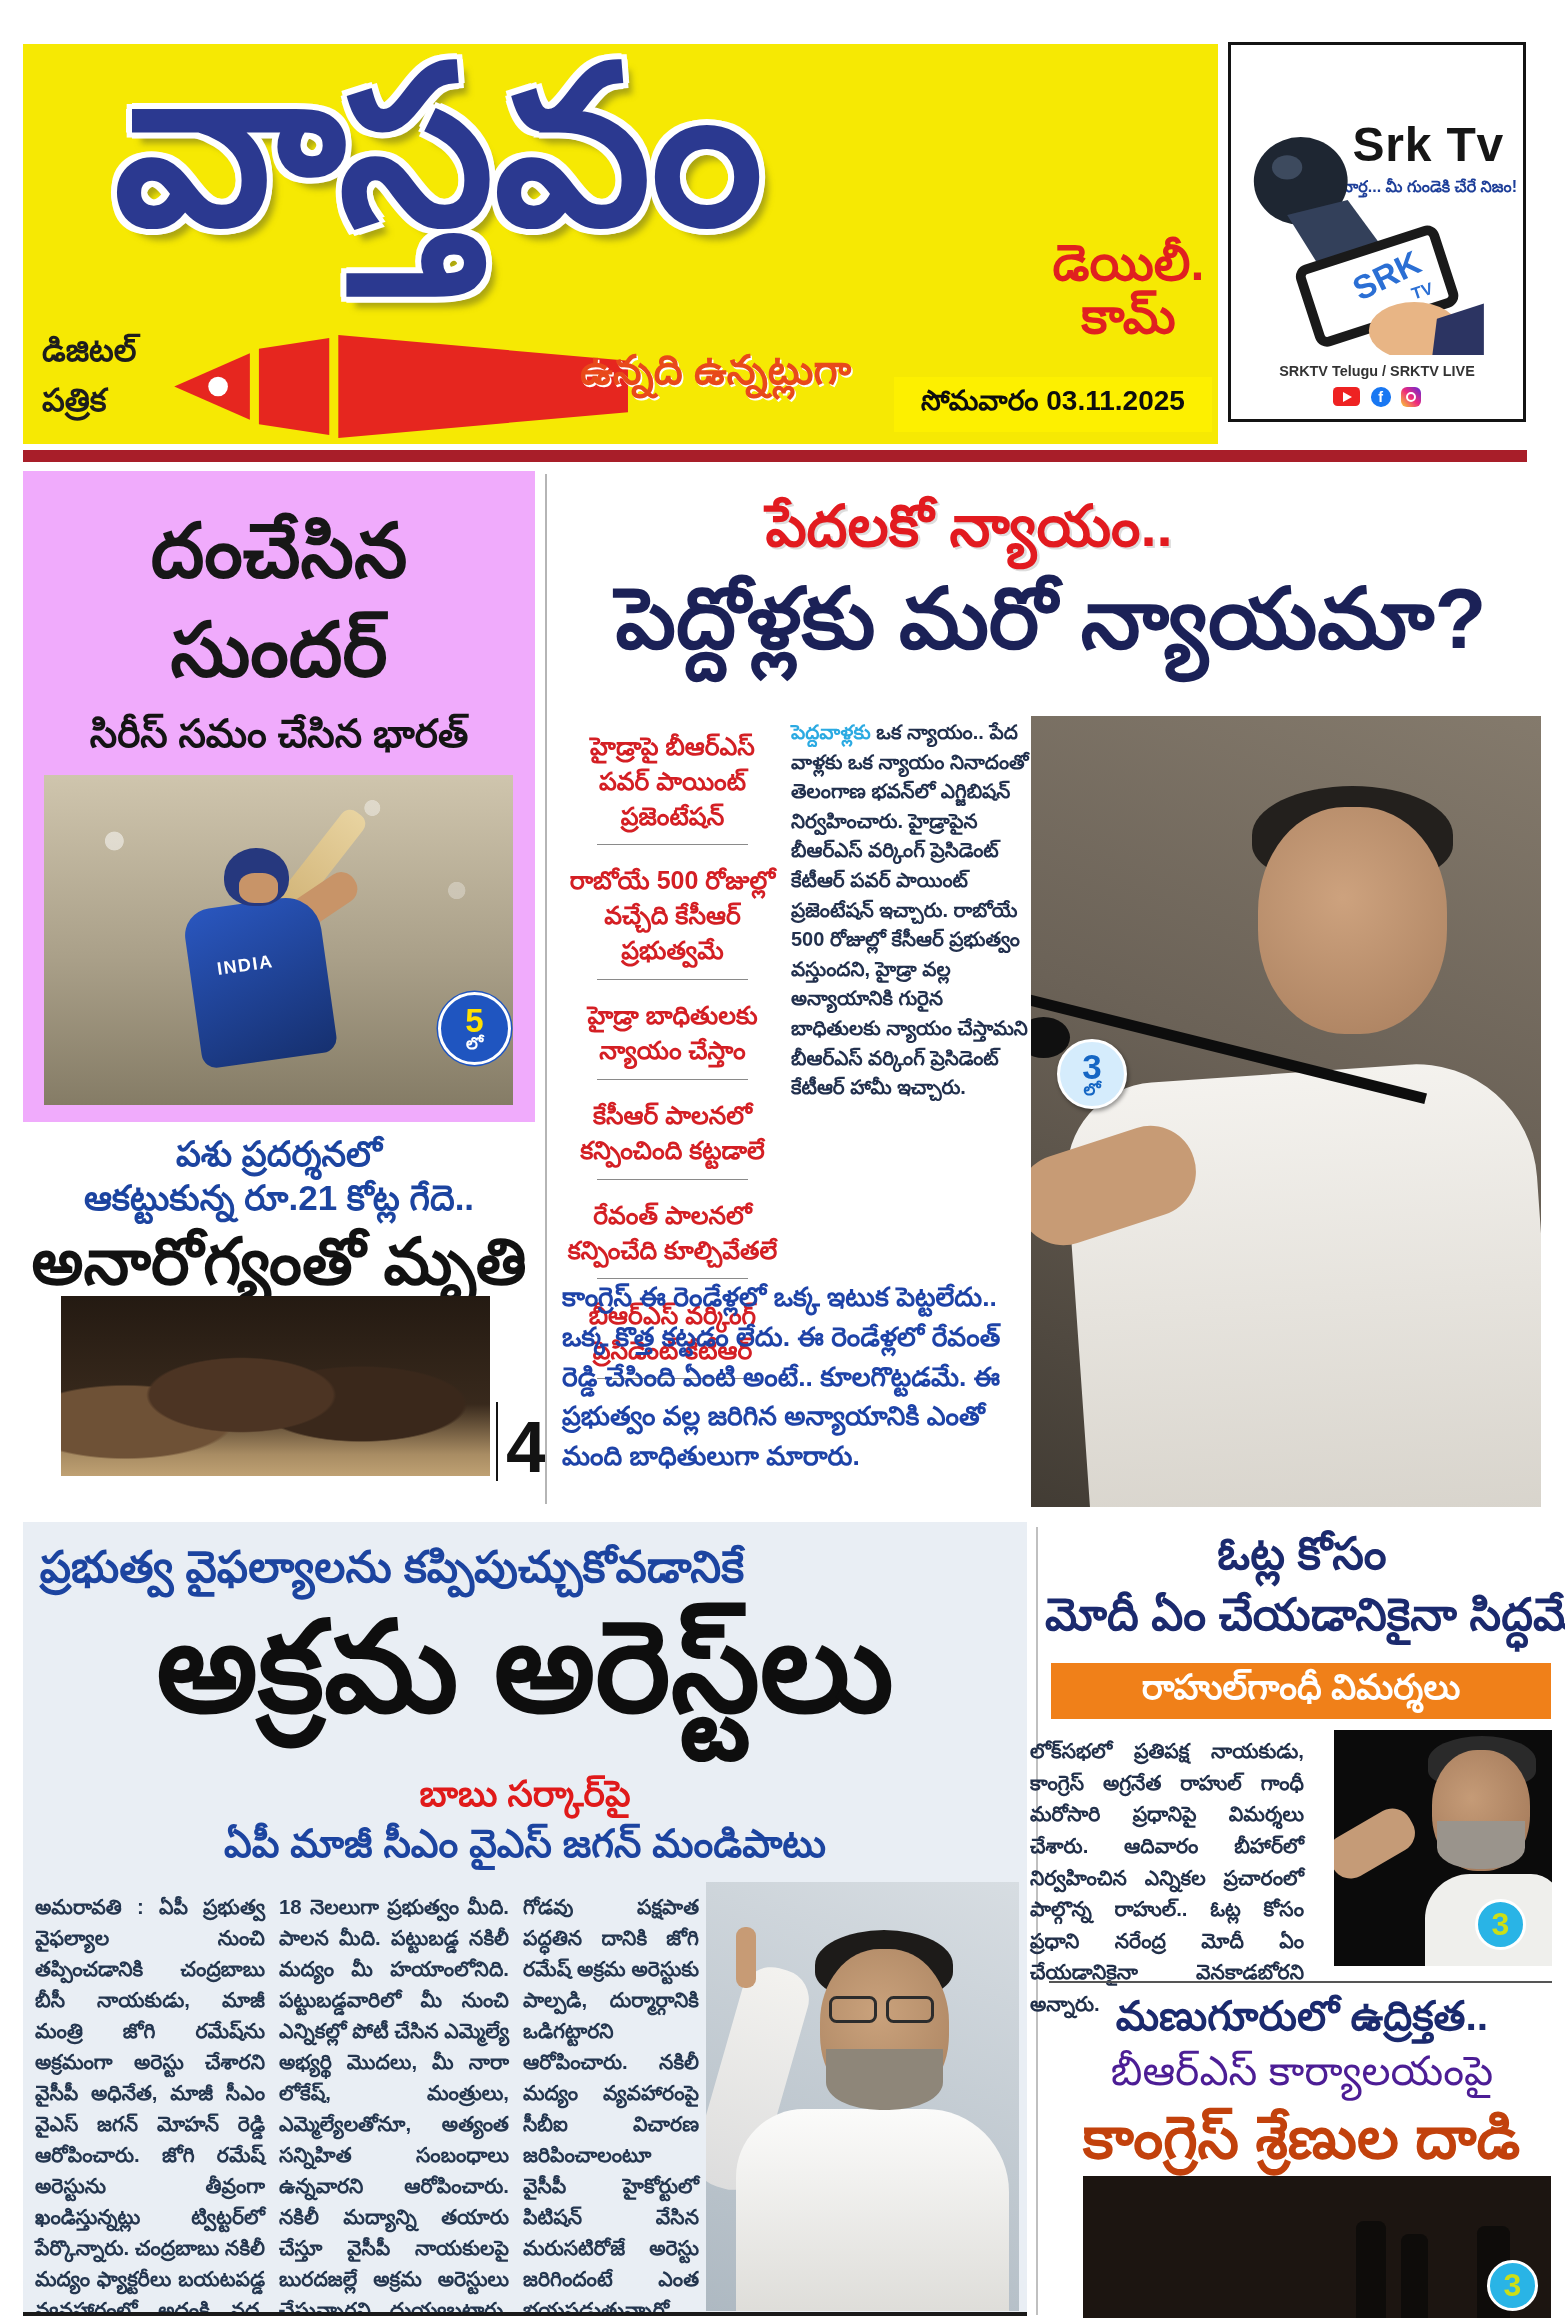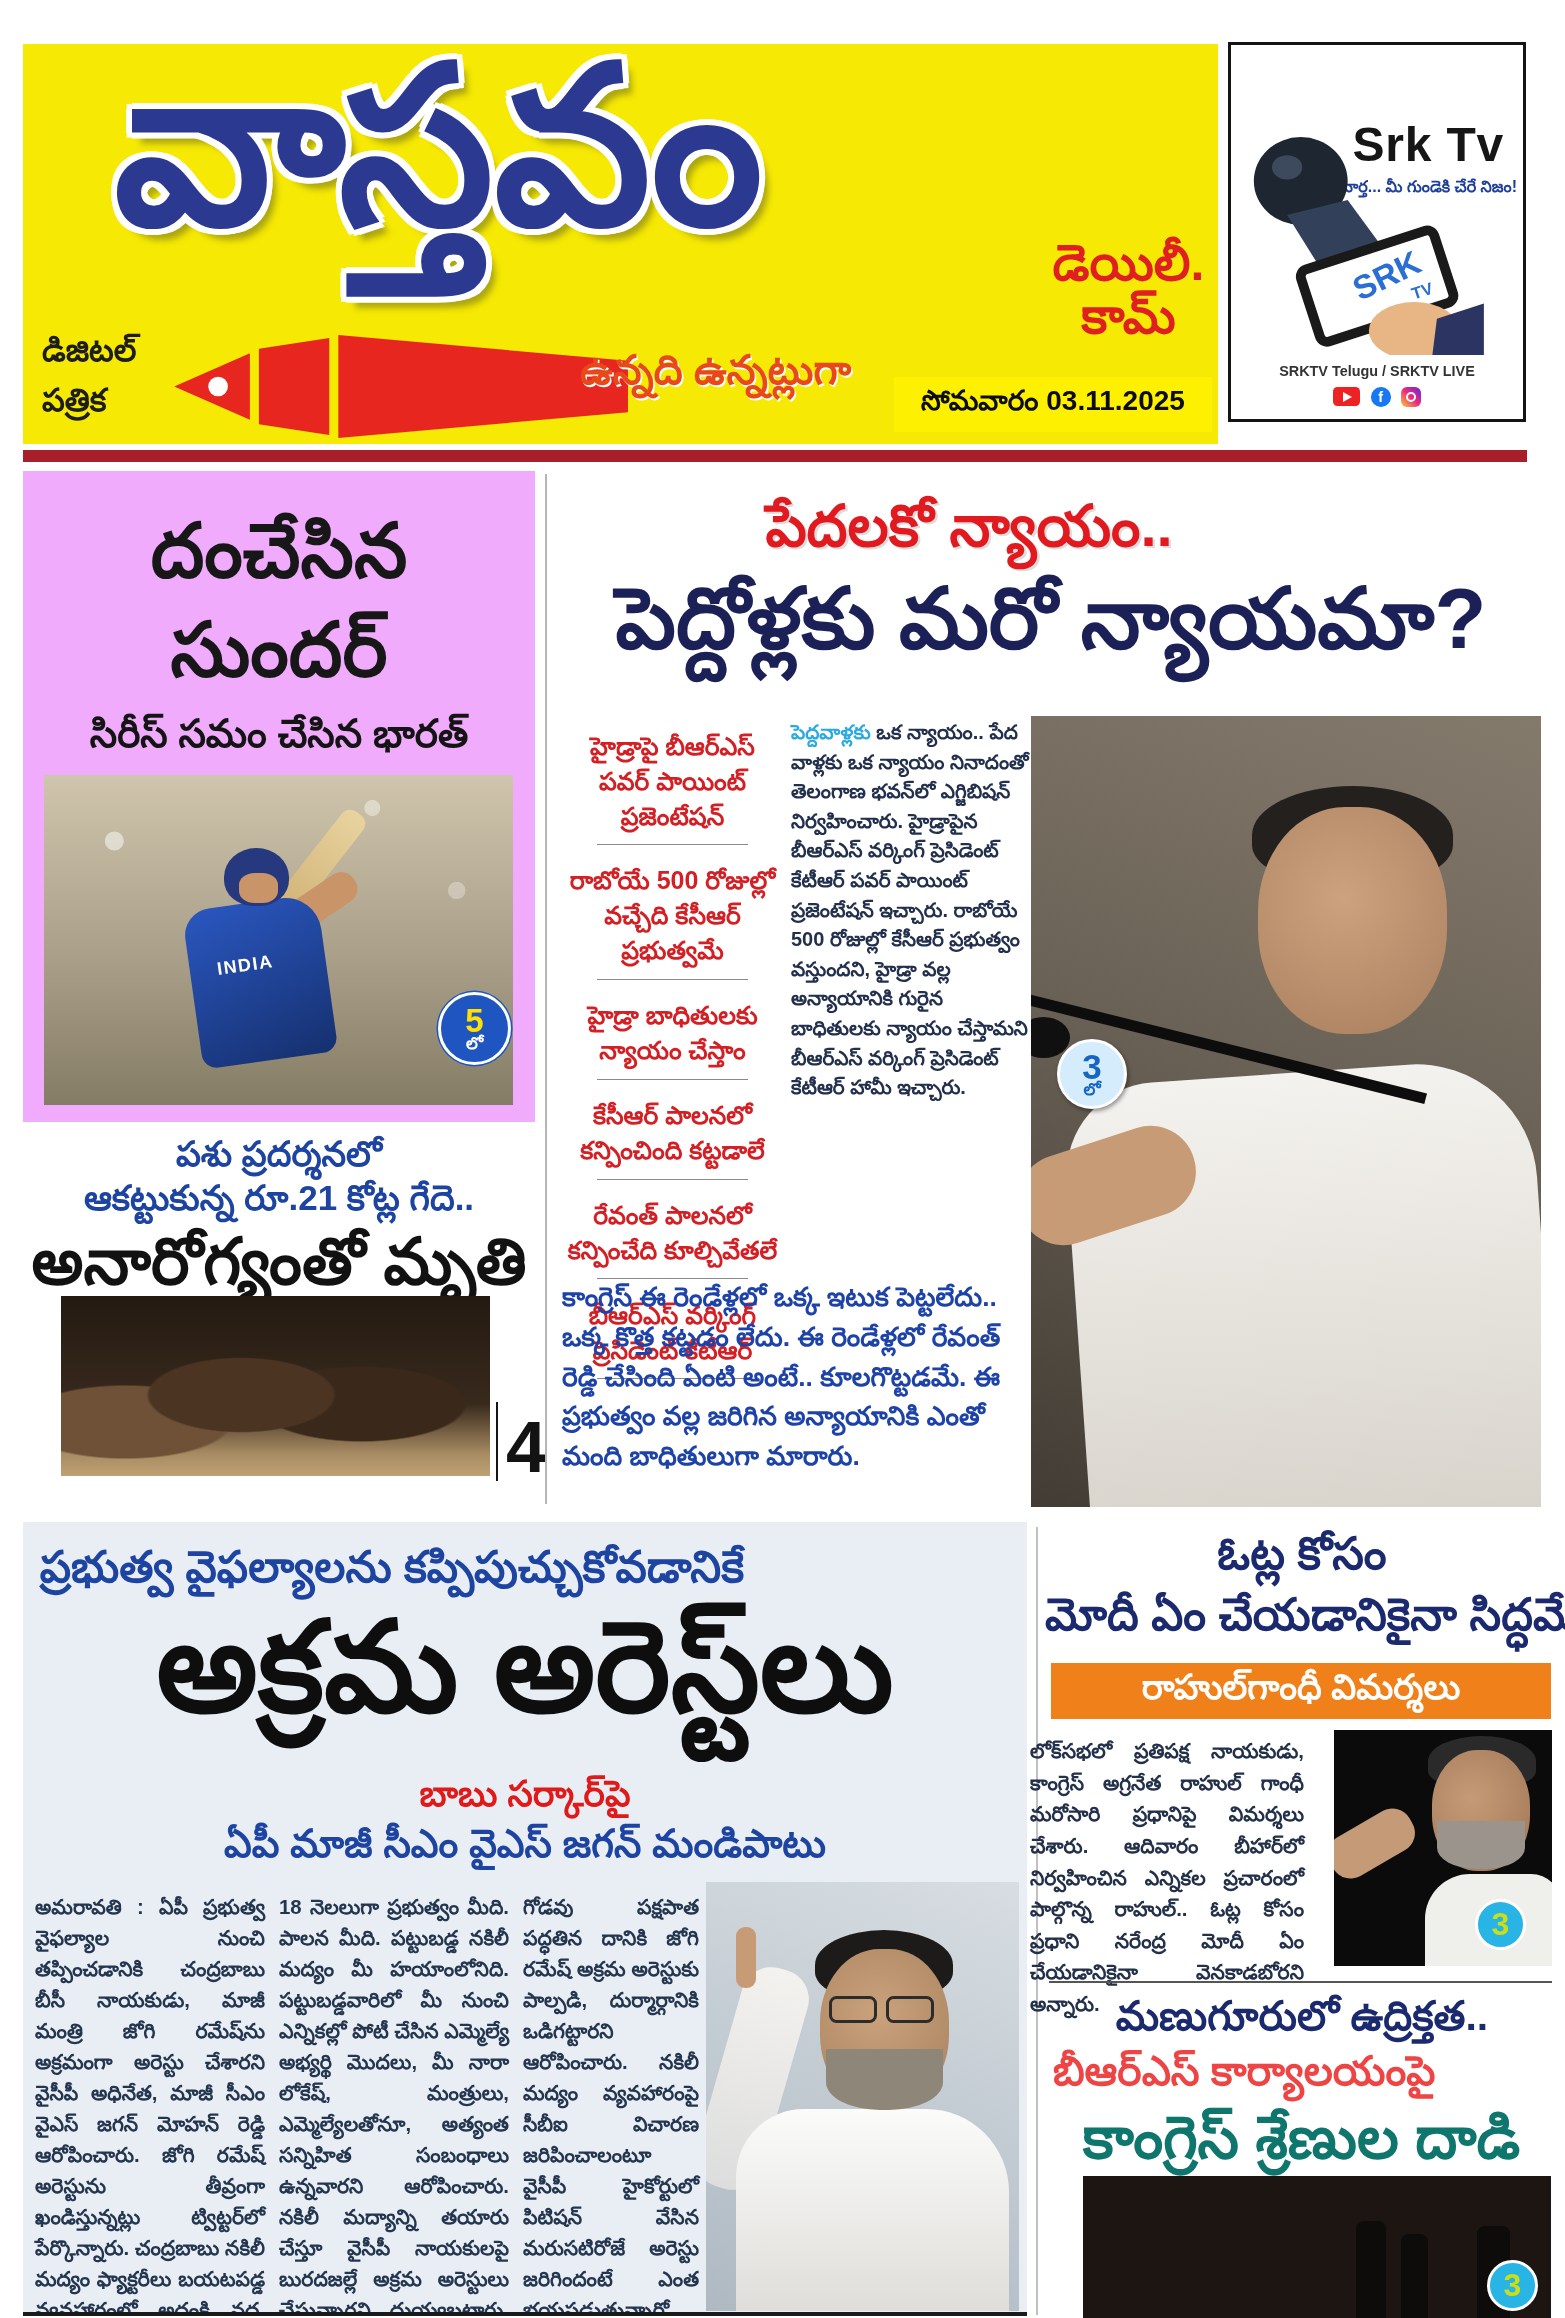--- a/index.html
+++ b/index.html
@@ -126,22 +126,22 @@
   #rahul-photo{left:1334px;top:1730px;width:218px;height:236px;overflow:hidden;background:#0b0b0b;}
   .ra-head{position:absolute;left:98px;top:19.7px;width:98px;height:121px;background:radial-gradient(circle at 40% 40%,#c59b77,#9d7354);border-radius:46%;}
   .ra-hair{position:absolute;left:94px;top:6px;width:108px;height:50px;background:#2a2a2a;border-radius:50% 50% 30% 30%;}
   .ra-beard{position:absolute;left:103px;top:91px;width:88px;height:48px;background:#9a948c;border-radius:0 0 45% 45%;}
   .ra-shirt{position:absolute;left:91px;top:144px;width:136px;height:98px;background:#efefec;border-radius:45px 30px 0 0;}
   .ra-hand{position:absolute;left:-7.6px;top:91px;width:91px;height:45px;background:#c59b77;border-radius:19.7px;transform:rotate(-30deg);}
   .badge-cyan{width:51px;height:51px;border-radius:50%;background:#29b4e6;border:3px solid #fff;display:flex;align-items:center;justify-content:center;color:#cbdf17;font-size:32px;font-weight:900;}
   #rahul-badge{left:1475px;top:1899px;}
   #rh-divider{left:1049px;top:1981px;width:503px;height:2.3px;background:#555;}
   #at-k1{left:1053px;top:1993px;width:498px;text-align:center;font-size:41px;font-weight:900;color:#1b2a6e;}
-  #at-k2{left:1053px;top:2048px;width:498px;text-align:left;font-size:41px;font-weight:700;color:#ef4444;}
-  #at-h{left:1045px;top:2104px;width:513px;text-align:center;font-size:59px;font-weight:900;color:#0f766e;white-space:nowrap;}
+  #at-k2{left:1053px;top:2048px;width:498px;text-align:center;font-size:41px;font-weight:400;color:#4c1d95;}
+  #at-h{left:1045px;top:2104px;width:513px;text-align:center;font-size:59px;font-weight:900;color:#c2410c;white-space:nowrap;}
   #fire-photo{left:1083px;top:2176px;width:468px;height:142px;overflow:hidden;
     background:
       radial-gradient(ellipse at 18% 95%,#ffe26b 0 14%,#ff9a1f 26%,#d94e10 40%,transparent 52%),
       radial-gradient(ellipse at 55% 100%,#ff8c25 0 10%,transparent 30%),
       radial-gradient(ellipse at 80% 80%,#caced2 0 16%,transparent 34%),
       linear-gradient(180deg,#171310 0%,#2a211a 70%,#40302ا 100%);
     background-color:#1c1511;}
   .fig{position:absolute;background:#0e0c0a;border-radius:7.6px 7.6px 0 0;}
   #fire-badge{left:1487px;top:2260px;}
 </style>

